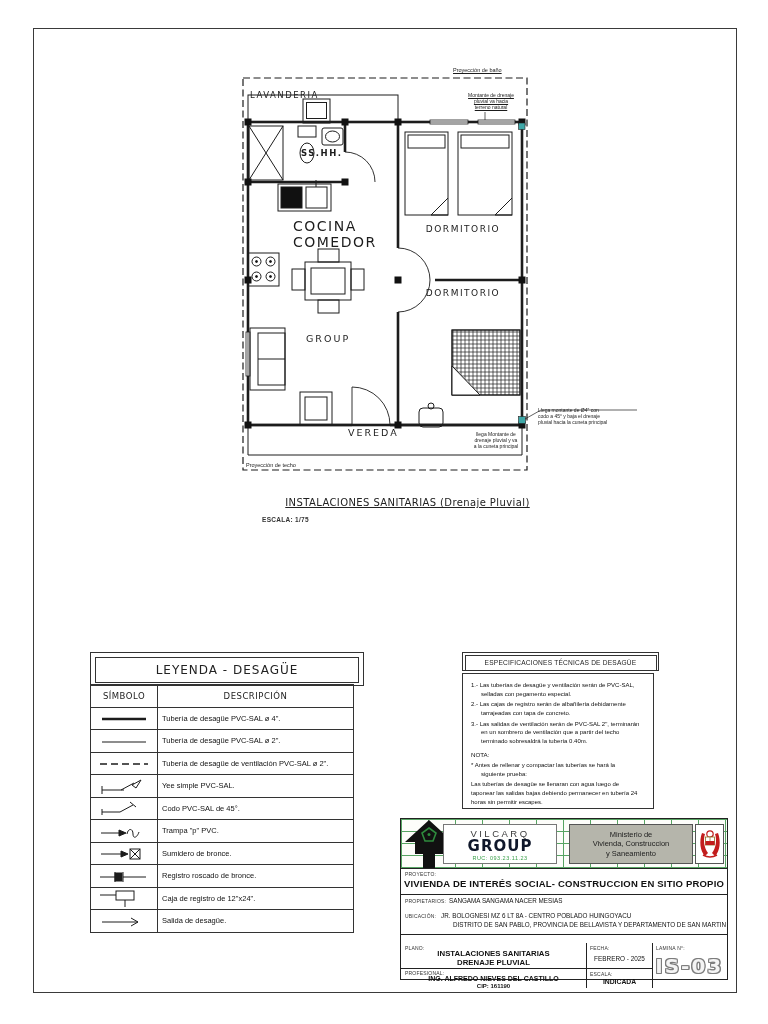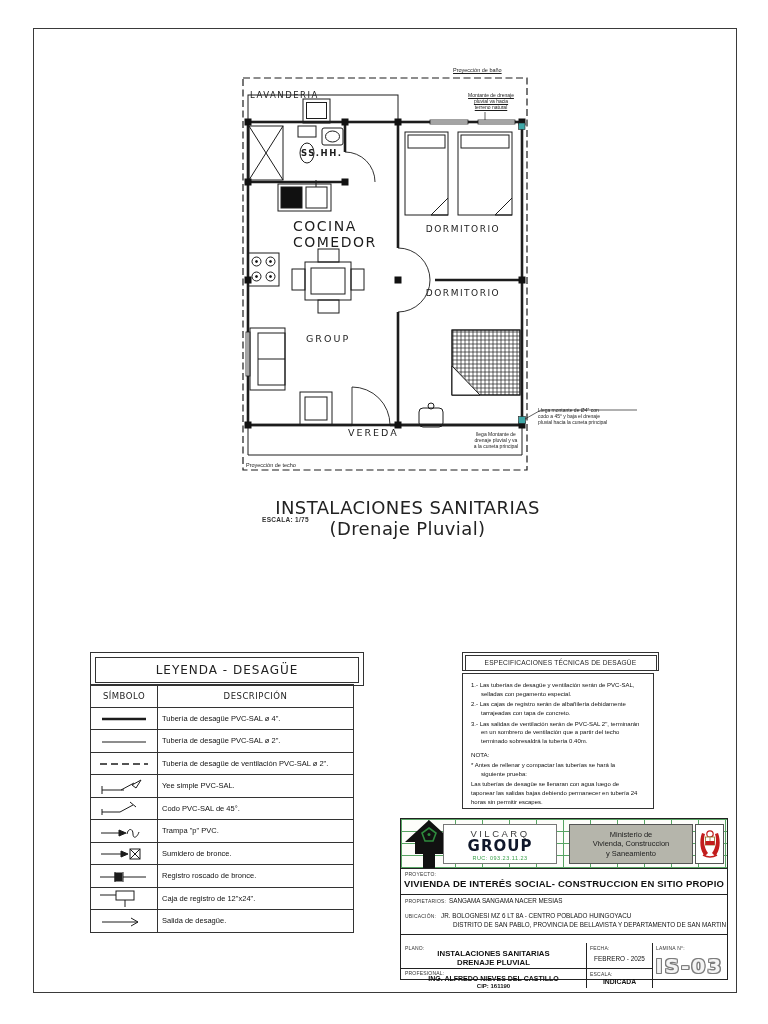--- a/index.html
+++ b/index.html
@@ -10,21 +10,21 @@
   .sheet-border{left:33px;top:28px;width:702px;height:963px;border:1.5px solid #3a3a3a;}
   
   .plan-svg{left:235px;top:70px;width:410px;height:410px;}
   .plab{position:absolute;color:#1c1c1c;white-space:pre-line;line-height:1.15;
         font-family:"DejaVu Sans",sans-serif;}
   .room{letter-spacing:1.5px;font-size:8.5px;}
   .tiny{font-size:5.5px;font-family:"Liberation Sans",sans-serif;letter-spacing:0;}
   .u{text-decoration:underline;}
   
   .sec-title{left:235px;top:497px;width:345px;text-align:center;font-family:"DejaVu Sans",sans-serif;
-             font-size:18px;letter-spacing:0.4px;color:#222;}
+             font-size:10px;letter-spacing:0.4px;text-decoration:underline;color:#222;}
   .sec-scale{left:262px;top:516px;font-size:6.5px;font-weight:bold;color:#333;letter-spacing:0.3px;}
   
   .legend-title-outer{left:90px;top:652px;width:264px;height:24px;border:1.2px solid #333;padding:4px;background:#fff;}
   .legend-title-inner{border:1px solid #333;height:100%;display:flex;align-items:center;justify-content:center;
                       font-size:12px;letter-spacing:1px;color:#222;font-family:"DejaVu Sans",sans-serif;}
   table.legend{position:absolute;left:90px;top:684px;width:264px;border-collapse:collapse;table-layout:fixed;}
   table.legend td,table.legend th{border:1px solid #333;height:21.5px;padding:0 4px;font-weight:normal;}
   td.sym,th.sym{width:58px;text-align:center;}
   th{font-size:8.5px;letter-spacing:0.5px;color:#222;text-align:center;font-family:"DejaVu Sans",sans-serif;}
   td.desc{font-size:7.5px;color:#111;}

